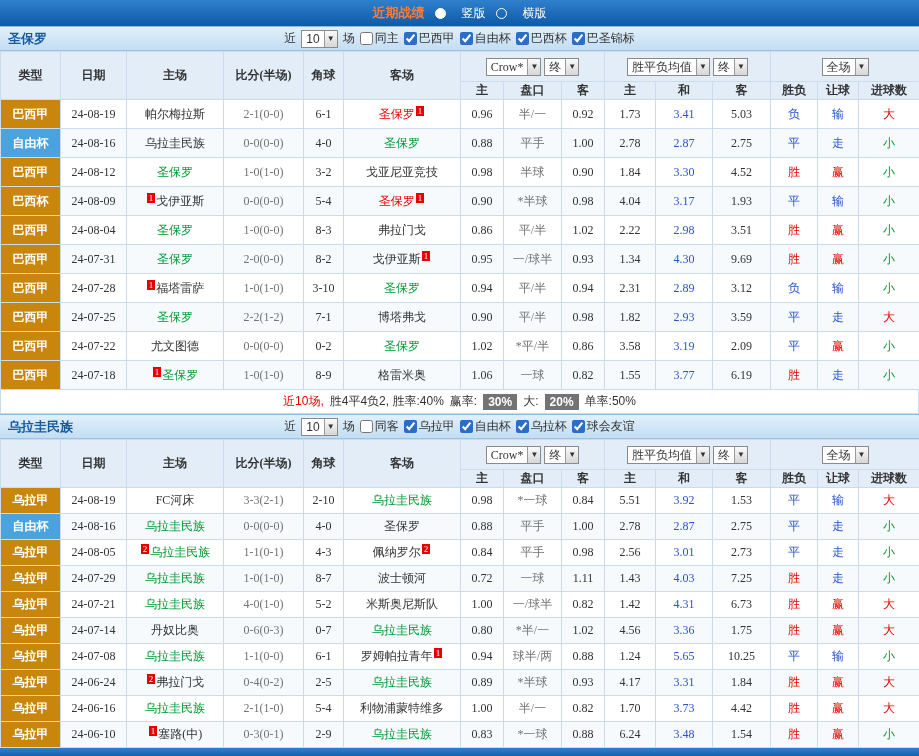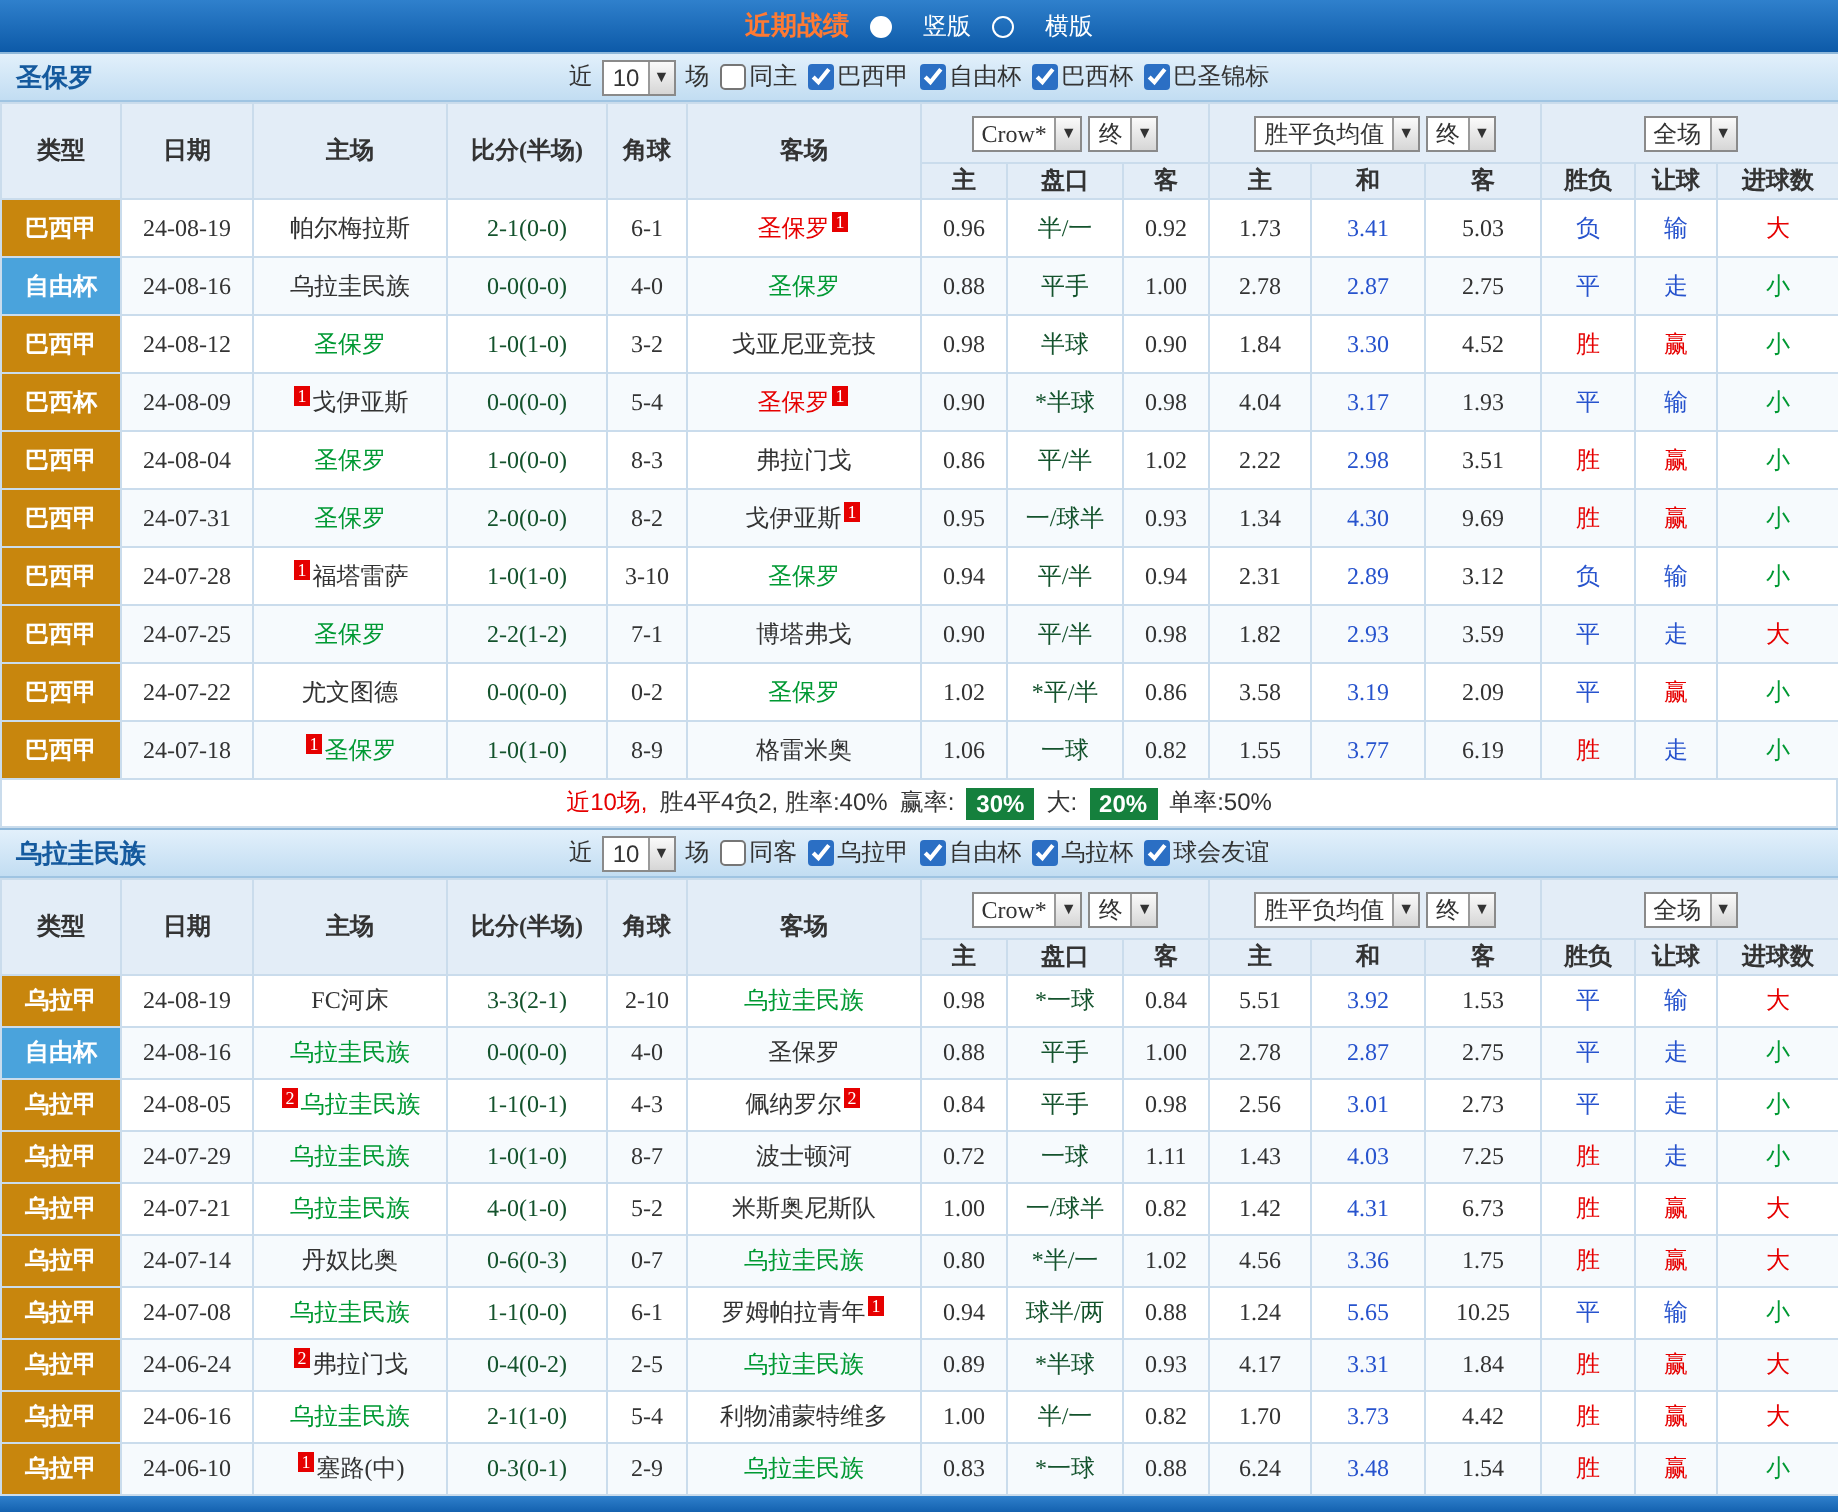--- a/index.html
+++ b/index.html
@@ -48,36 +48,36 @@
   .t0 thead tr.h1 th { height:30px; }
   .t0 thead tr.h2 th { height:18px; }
   .t1 thead tr.h1 th { height:30px; }
   .t1 thead tr.h2 th { height:18px; }
   .t0 tbody td { height:29px; }
   .t1 tbody td { height:26px; }
   tbody tr:nth-child(even) td { background:#f6fafd; }
   .lt { color:#fff; font-weight:bold; }
   .lt-orange { background:#c8860d !important; }
   .lt-blue { background:#4aa3dc !important; }
-  .score,.hcp { color:#14532d; }
+  .score,.hcp { color:#737373; }
   .c-k { color:#333; }
   .c-g { color:#009933; }
   .c-r { color:#e60000; }
   .c-b { color:#2753cd; }
   .team { cursor:pointer; }
   .badge {
     background:#e60000; color:#fff; font-size:9px; line-height:10px;
     padding:0 2px; display:inline-block; vertical-align:4px; margin:0 1px; font-weight:normal;
   }
   
   .summary {
     height:24px; display:flex; align-items:center; justify-content:center; gap:6px;
     border:1px solid #cadcec; border-top:none; background:#fff;
   }
-  .pct-badge { background:#15803d; color:#fff; font-weight:bold; padding:1px 5px; }
+  .pct-badge { background:#737373; color:#fff; font-weight:bold; padding:1px 5px; }
   
   .bottom-bar { height:10px; background:linear-gradient(#2f80cc,#0d5aa8); }
 </style>
 </head>
 <body>
 
 <div class="topbar">
   <span class="topbar-title">近期战绩</span>
   <span class="radio-group">
     <span class="rad on"></span>

